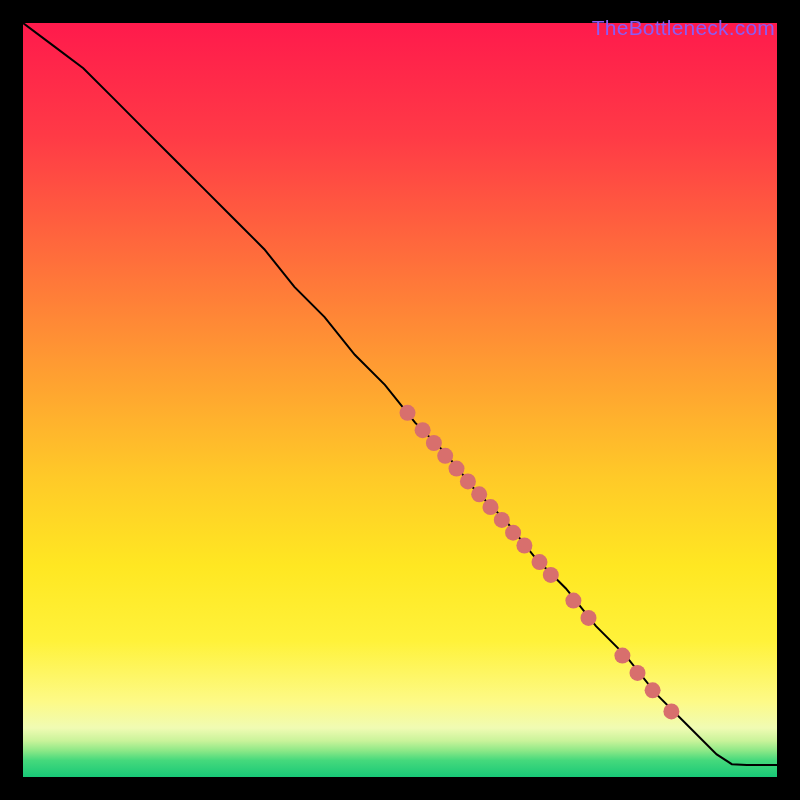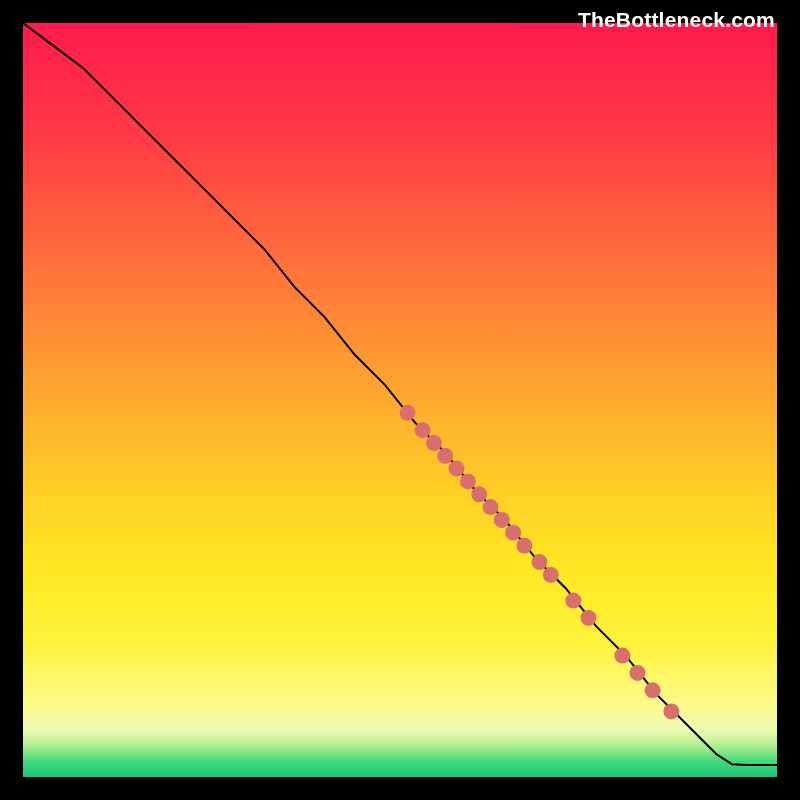--- a/index.html
+++ b/index.html
@@ -25,25 +25,25 @@
     width: 754px;
     height: 754px;
     overflow: hidden;
   }
   .gradient {
     position: absolute;
     inset: 0;
   }
   .watermark {
     position: absolute;
-    top: 8px;
+    top: 16px;
     right: 25px;
-    color: #ffffff;
+    color: #8b5cf6;
     font-size: 21px;
-    font-weight: 700;
+    font-weight: 400;
     letter-spacing: 0.2px;
     user-select: none;
   }
   svg.overlay {
     position: absolute;
     inset: 0;
   }
 </style>
 </head>
 <body>

